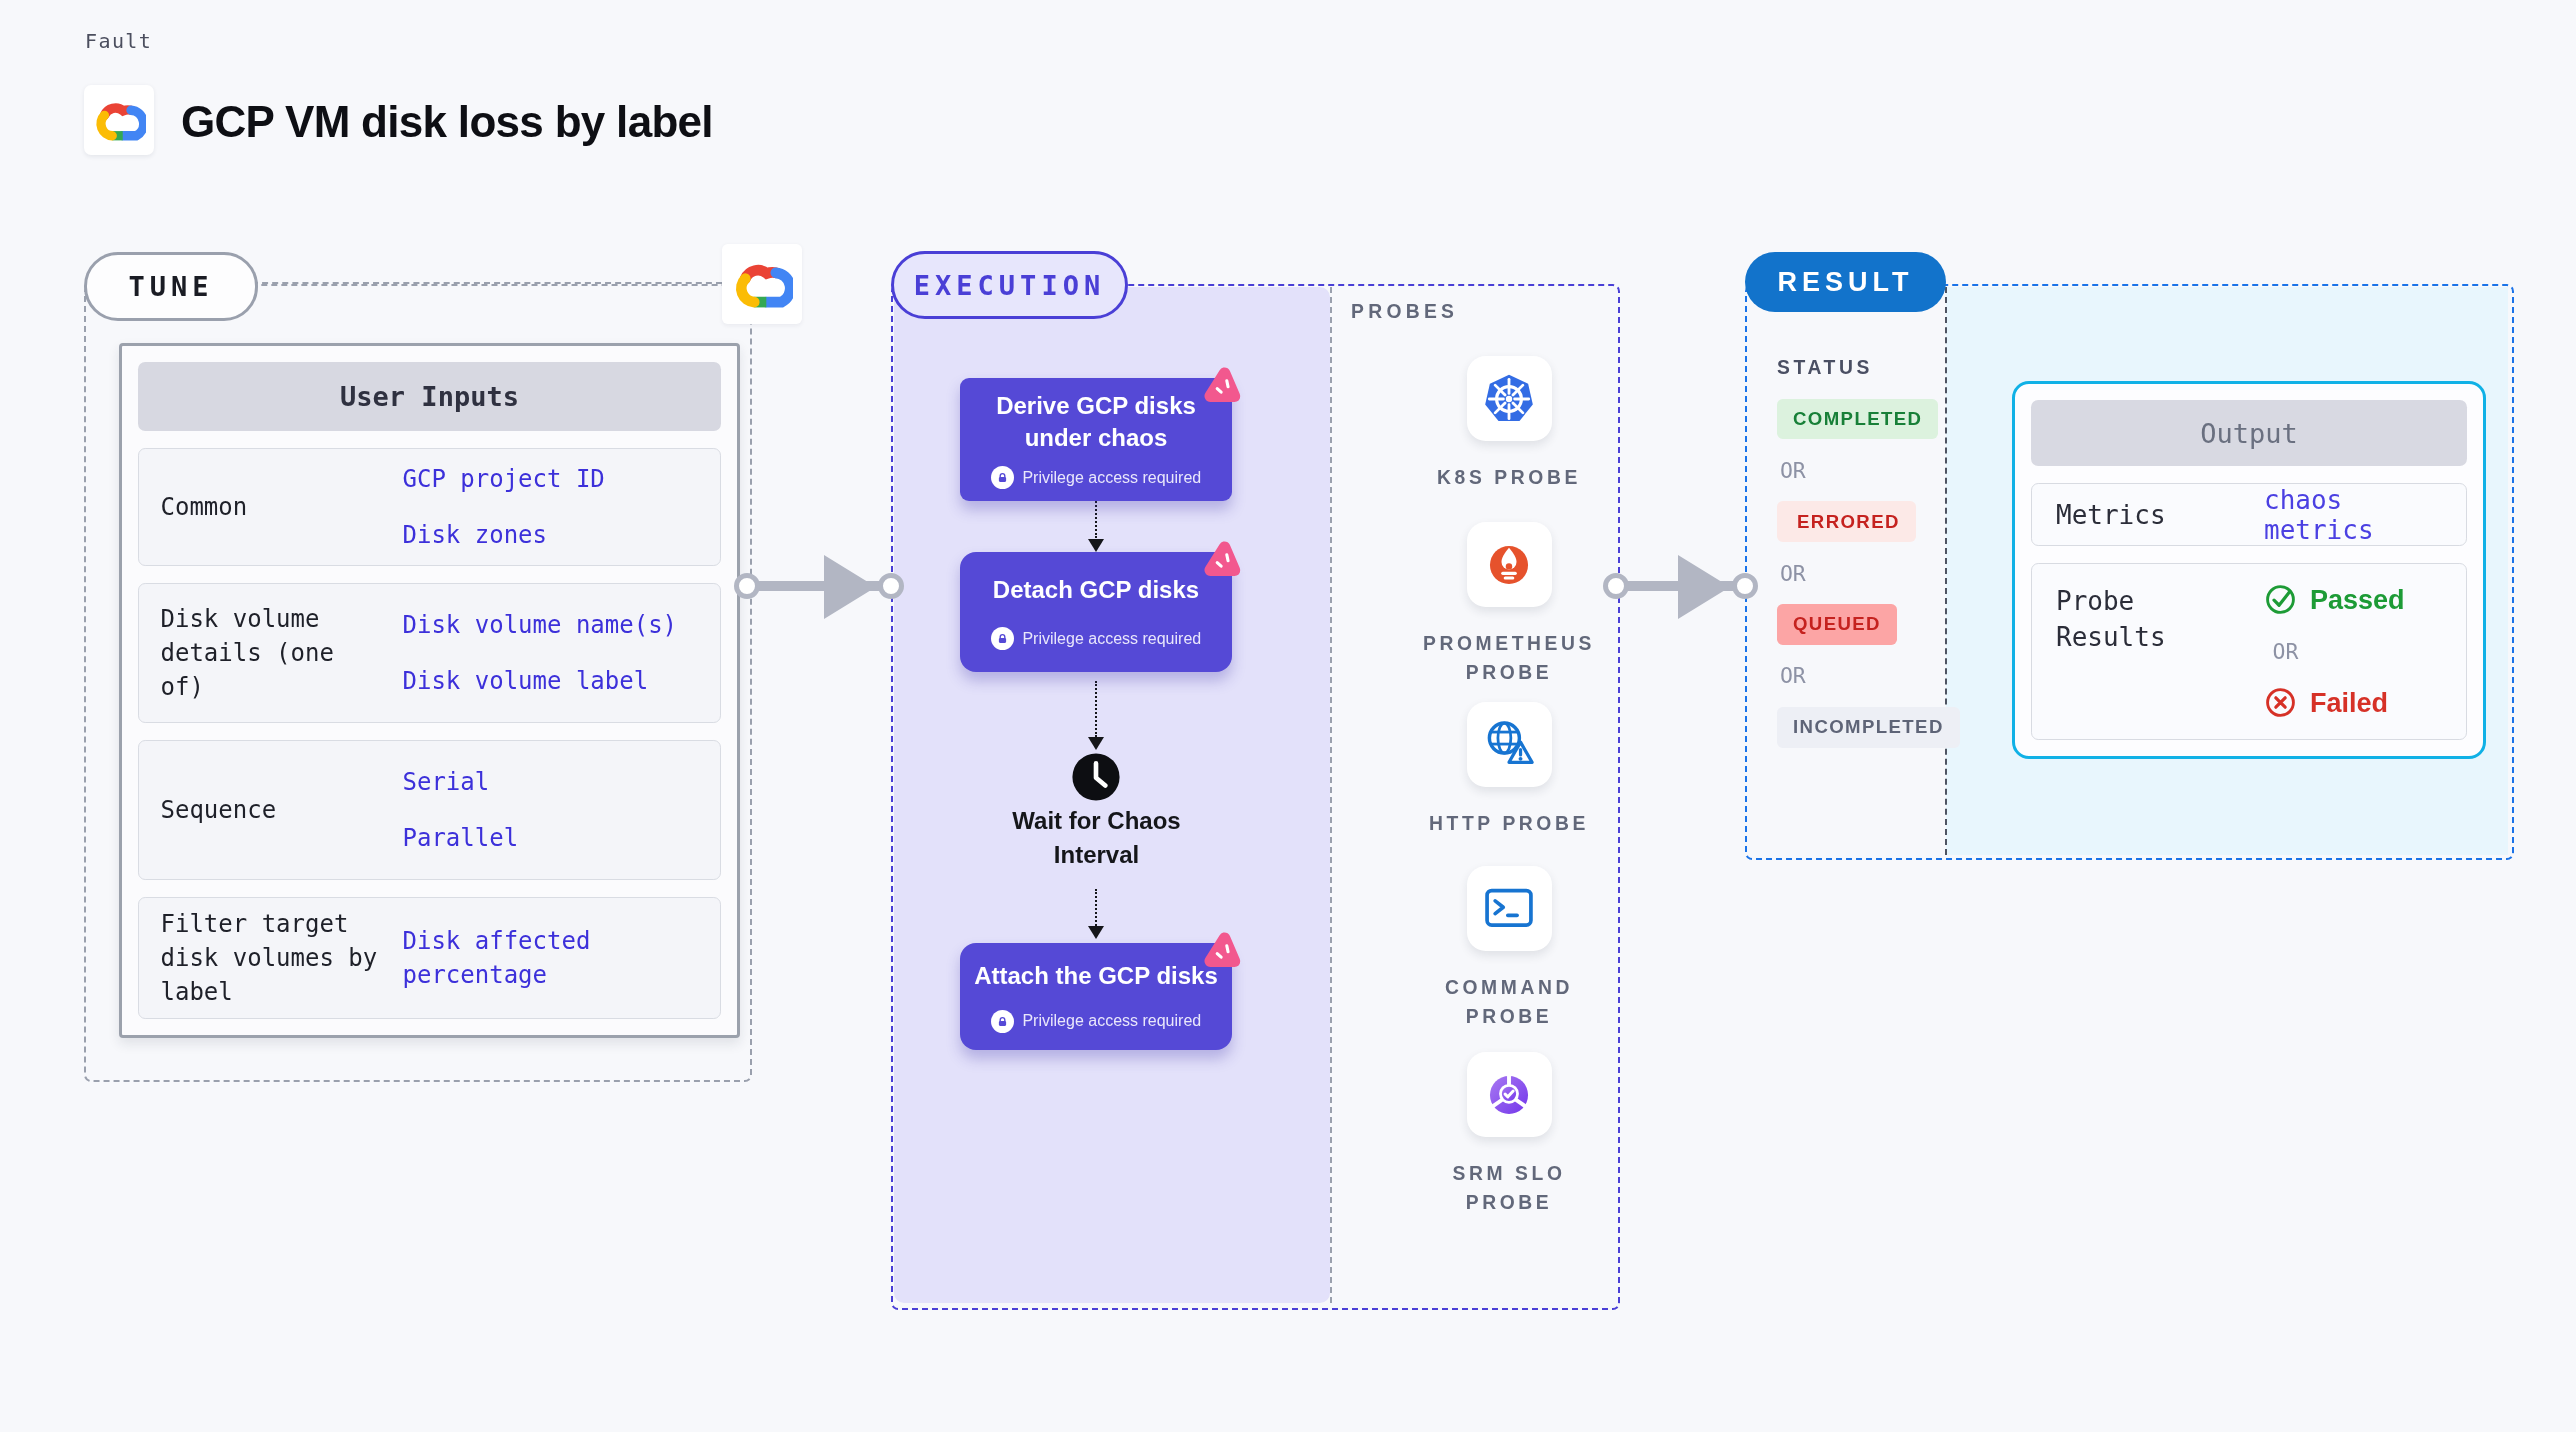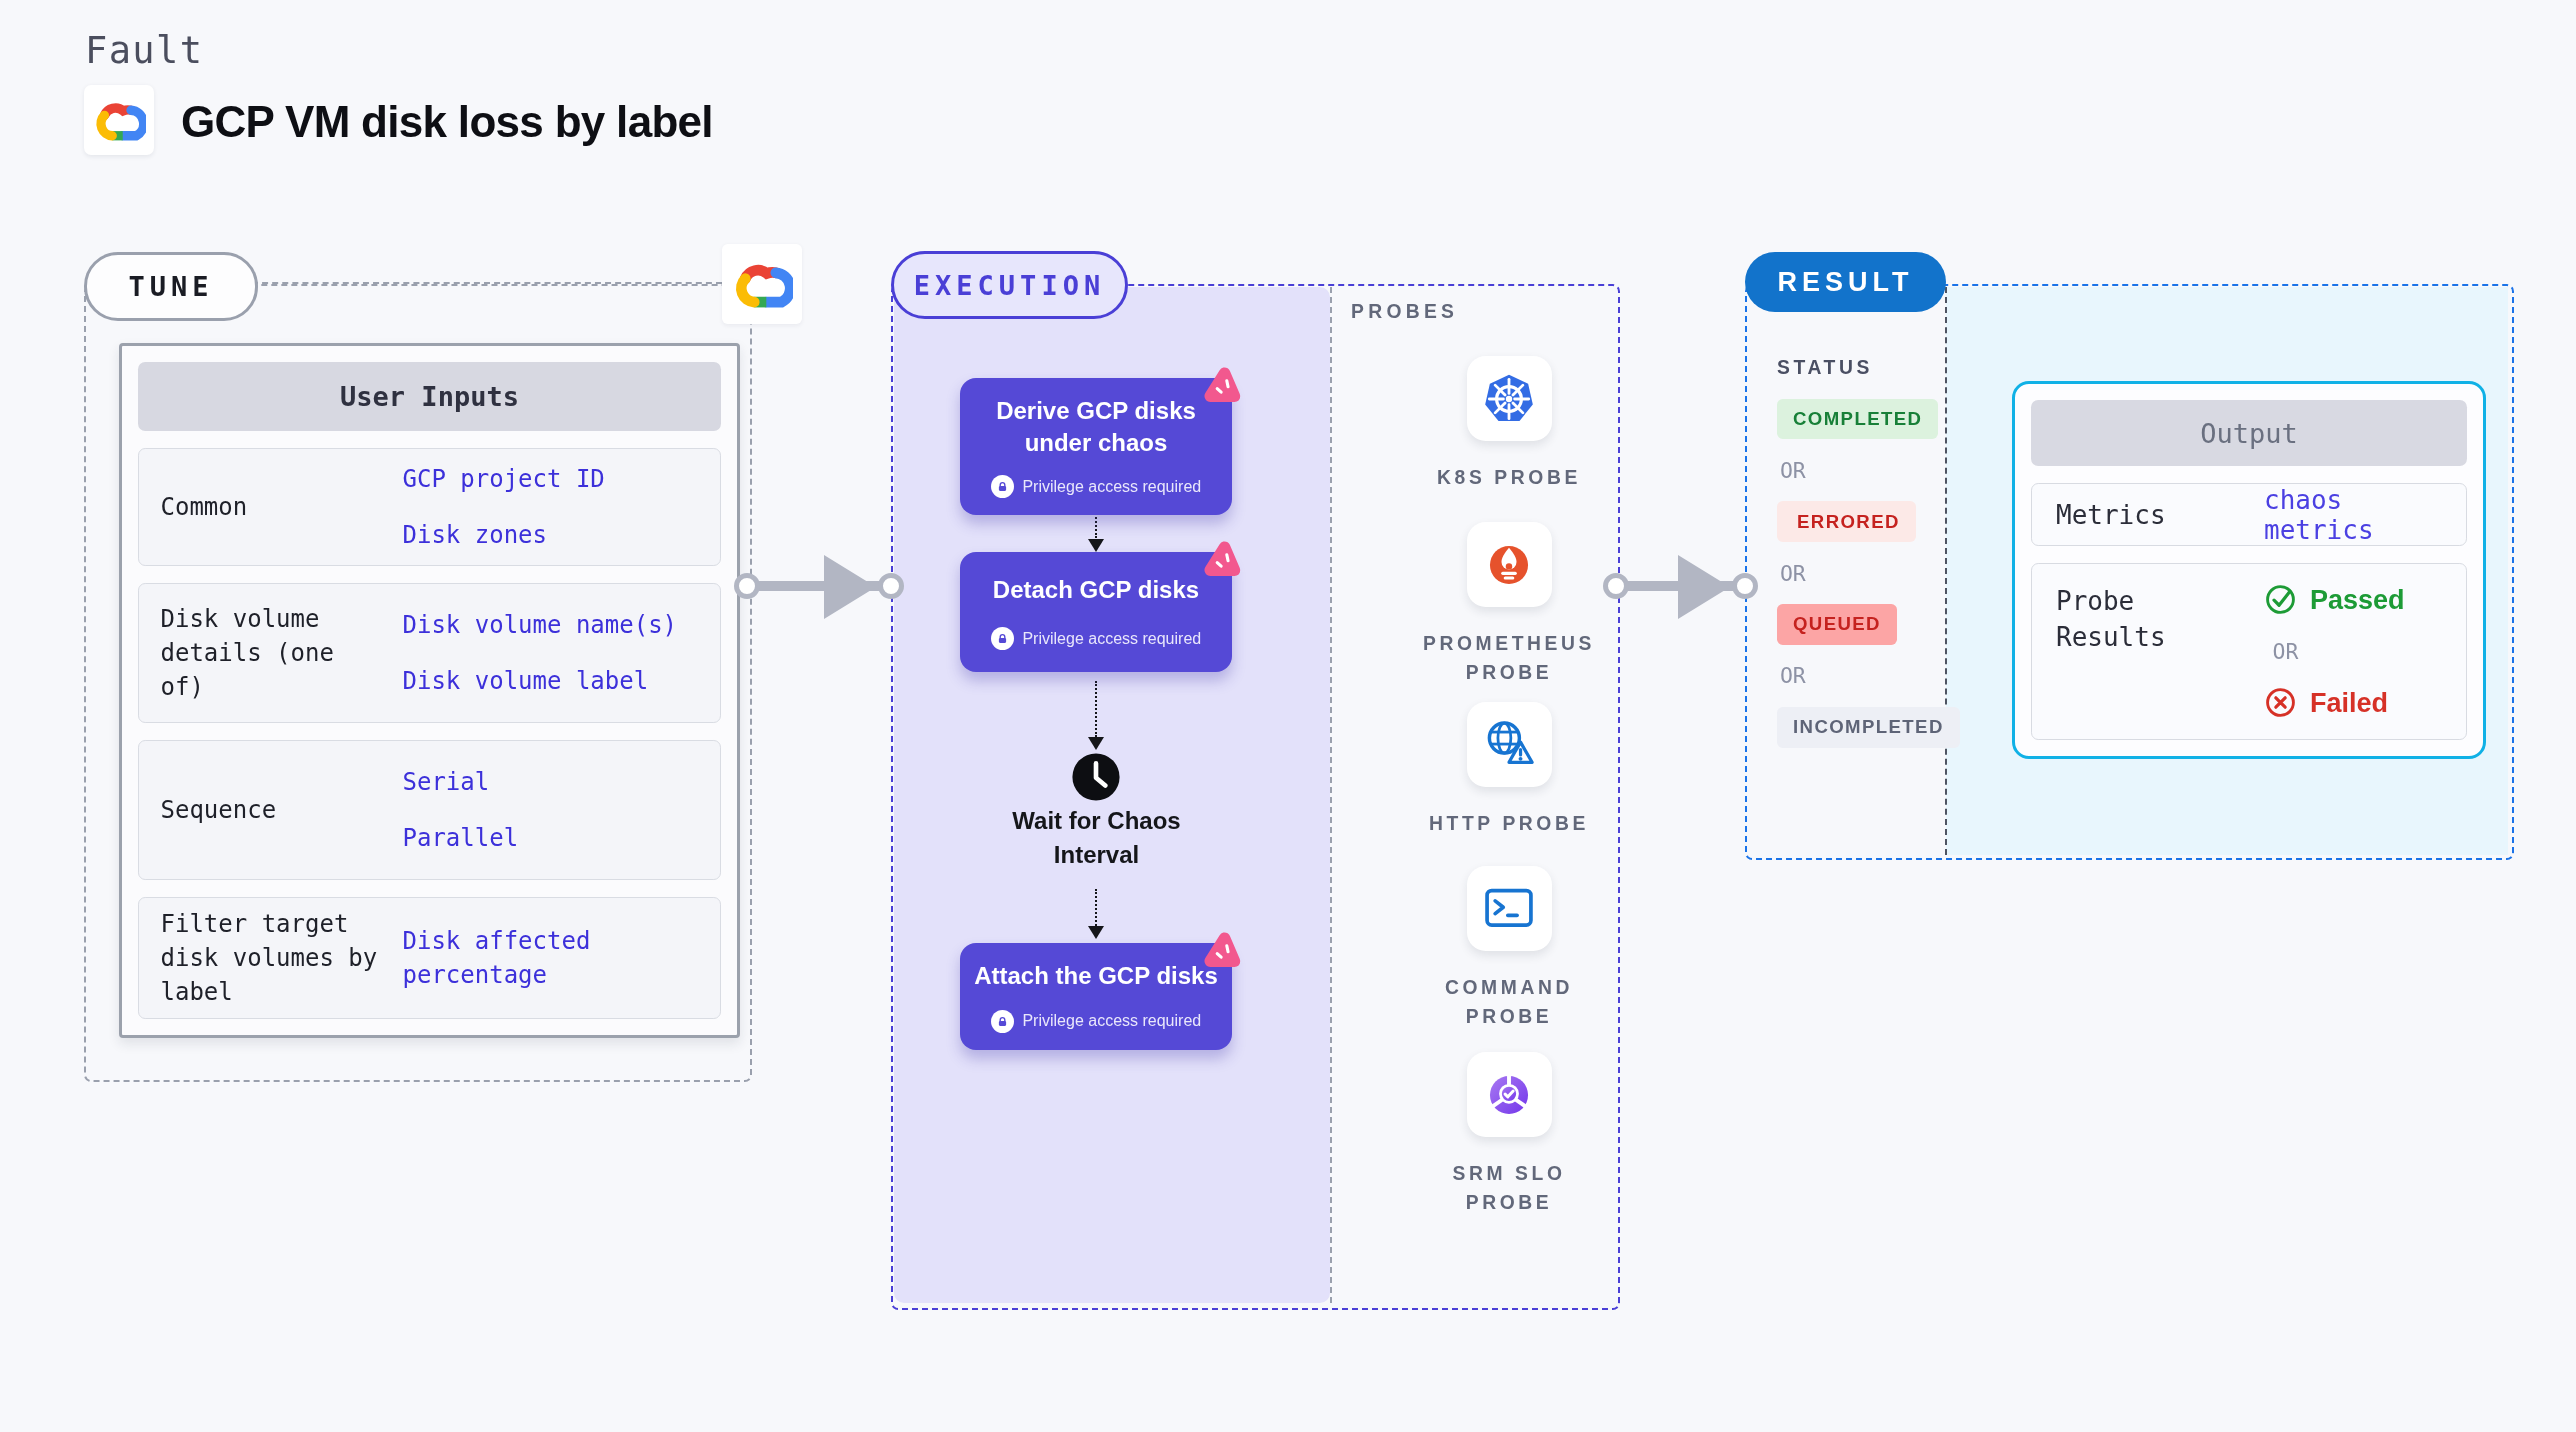--- a/index.html
+++ b/index.html
@@ -1,21 +1,21 @@
 <!DOCTYPE html>
 <html style="font-size:11.5px"><head>
 <meta charset="utf-8">
 <style>
   html,body{margin:0;padding:0;background:#f7f8fb;}
   #canvas{position:relative;width:2576px;height:1432px;background:#f7f8fb;overflow:hidden;
           font-family:"Liberation Sans",sans-serif;}
   .mono{font-family:"DejaVu Sans Mono",monospace;}
 
   
-  .eyebrow{position:absolute;left:85px;top:29px;font-size:37px;color:#4b4e5e;letter-spacing:1.4px;}
+  .eyebrow{position:absolute;left:85px;top:29px;font-size:20px;color:#4b4e5e;letter-spacing:1.4px;}
   .logo-tile{position:absolute;left:84px;top:85px;width:70px;height:70px;background:#ffffff;
              border-radius:7.2px;display:flex;align-items:center;justify-content:center;
              box-shadow:0 1.4px 4.3px rgba(30,35,60,.08);}
   .page-title{position:absolute;left:181px;top:97px;font-size:44px;font-weight:bold;color:#0e0f14;letter-spacing:-0.7px;}
 
   
   .dash-gray{position:absolute;border:2.9px dashed #9aa0ad;border-radius:7.2px;}
   .dash-indigo{position:absolute;border:2.9px dashed #4a3fd6;border-radius:7.2px;}
   .dash-blue{position:absolute;border:2.9px dashed #1a73e8;border-radius:7.2px;}
 
@@ -161,21 +161,21 @@
         <div class="mono">Disk affected percentage</div>
       </div>
     </div>
   </div>
 
   <div class="exec-fill"></div>
   <div class="dash-indigo" style="left:891px;top:284px;width:725px;height:1022px;"></div>
   <div class="exec-divider"></div>
   <div class="pill execution mono">EXECUTION</div>
 
-  <div class="node" style="top:378px;height:137px;">
+  <div class="node" style="top:378px;height:123px;border-radius:9px;">
     <div class="litmus">
       <svg width="44" height="44" viewBox="0 0 34 34">
         <path d="M9 26 L17.5 7 L27.5 23.5 Z" fill="#f2588e" stroke="#f2588e" stroke-width="9" stroke-linejoin="round"></path>
         <path d="M13.5 19.5 l3.4 2.3" stroke="#ffffff" stroke-width="2.4" stroke-linecap="round" fill="none"></path>
         <path d="M20 12.5 l1.6 4.4" stroke="#ffffff" stroke-width="2.4" stroke-linecap="round" fill="none"></path>
       </svg>
     </div>
     <div class="ntitle">Derive GCP disks under chaos</div>
     <div class="npriv">
       <span class="lockc">

